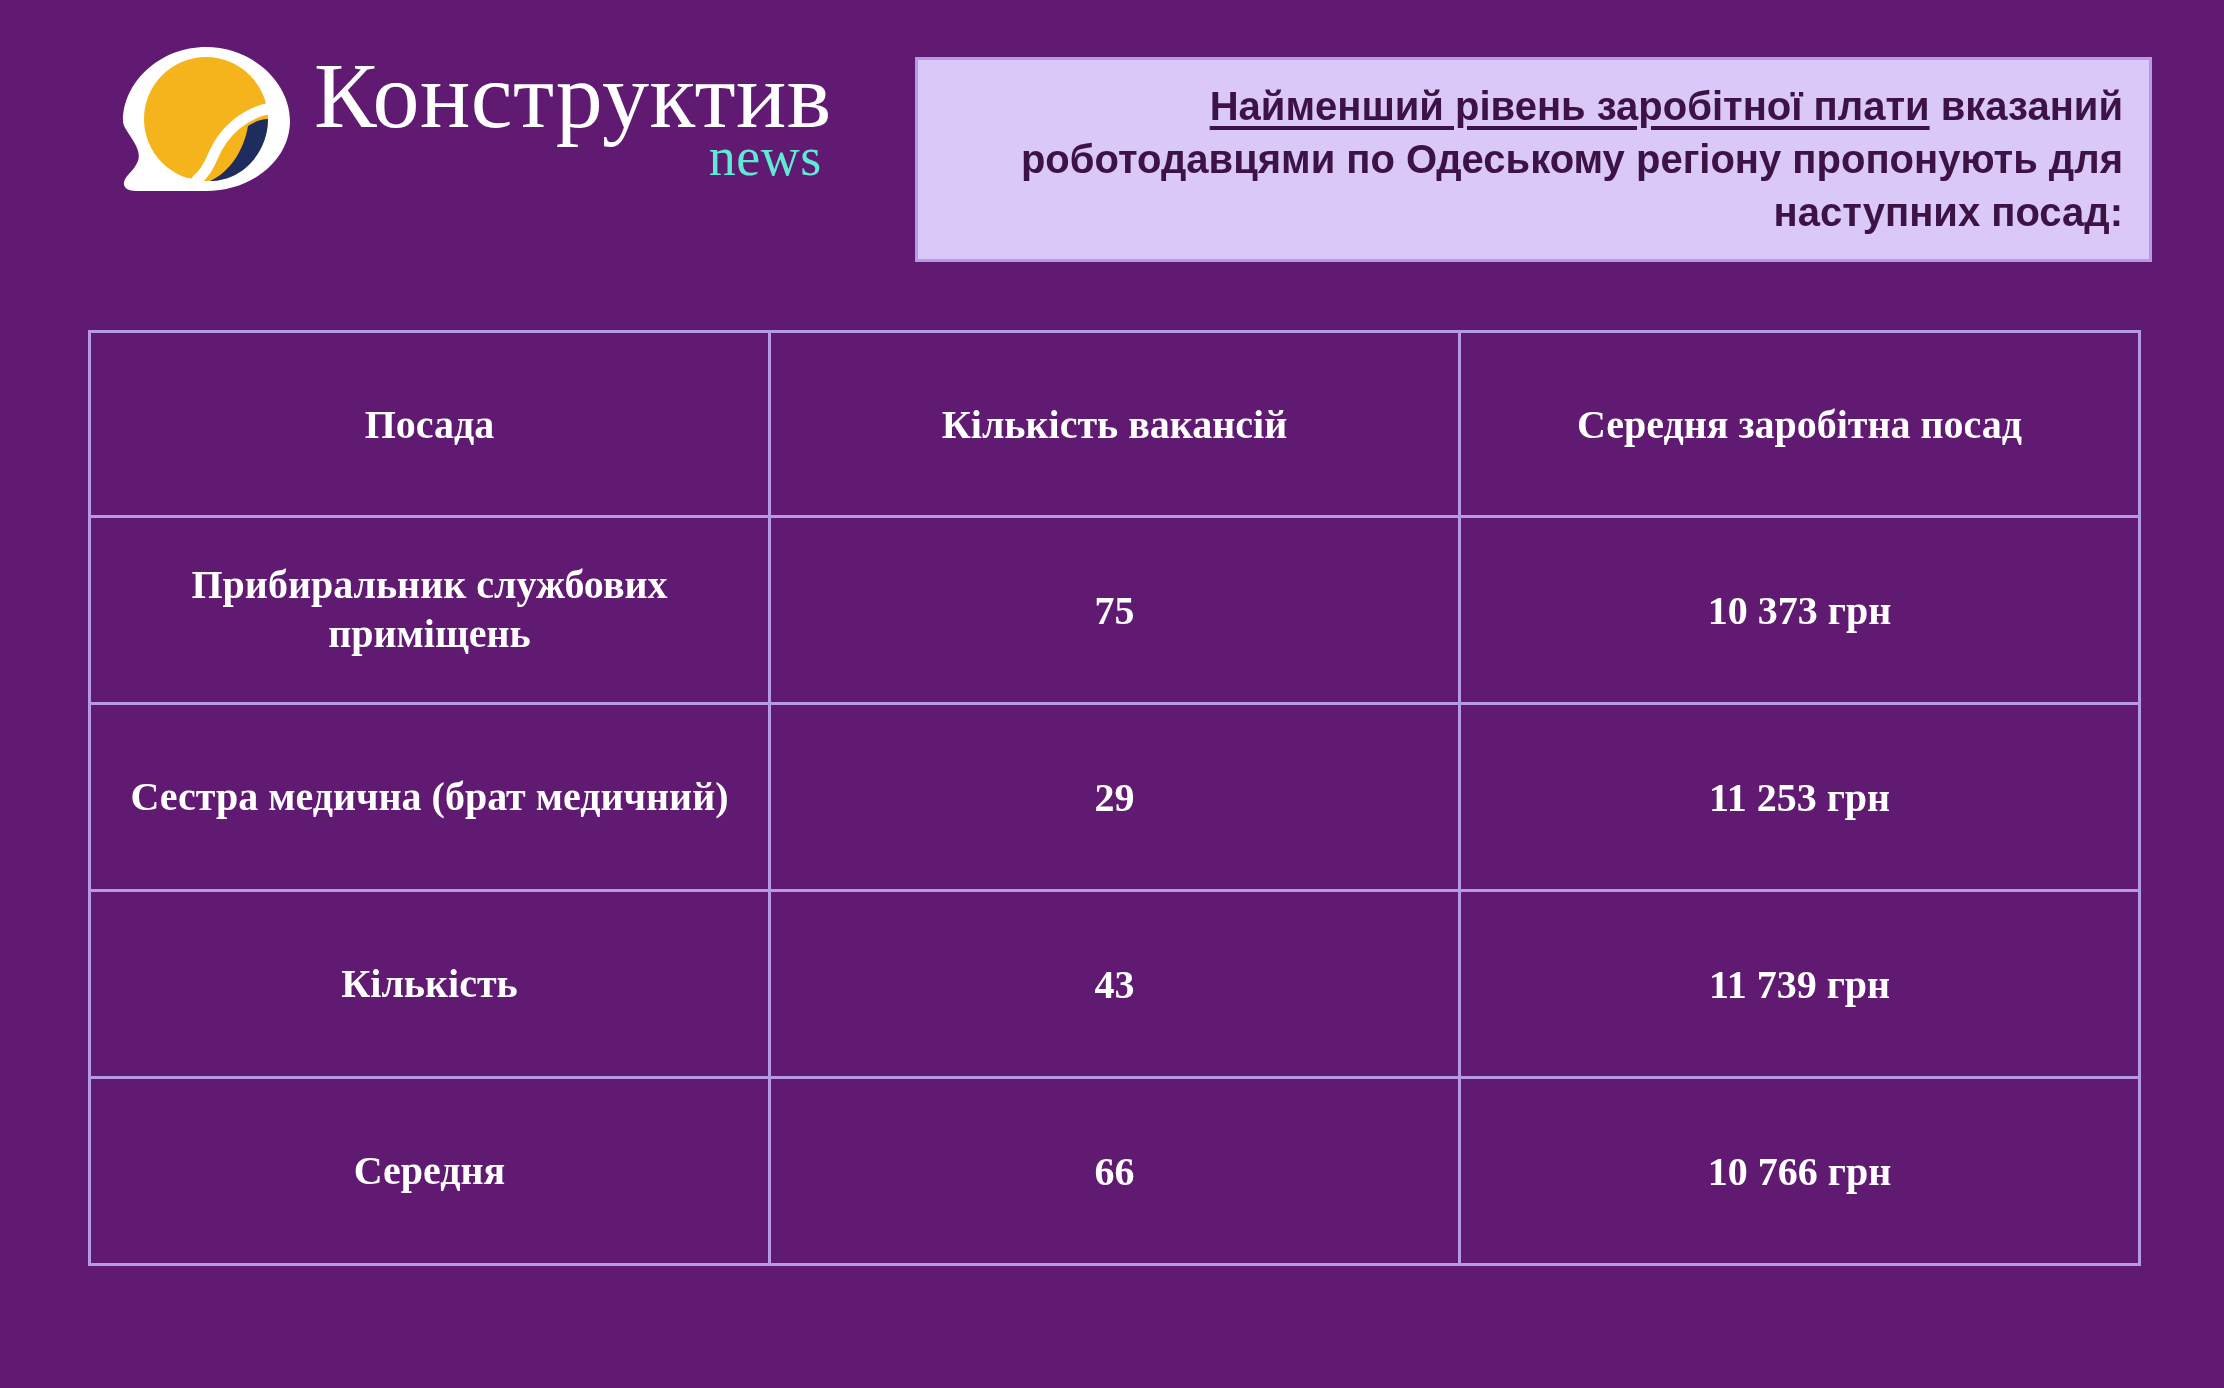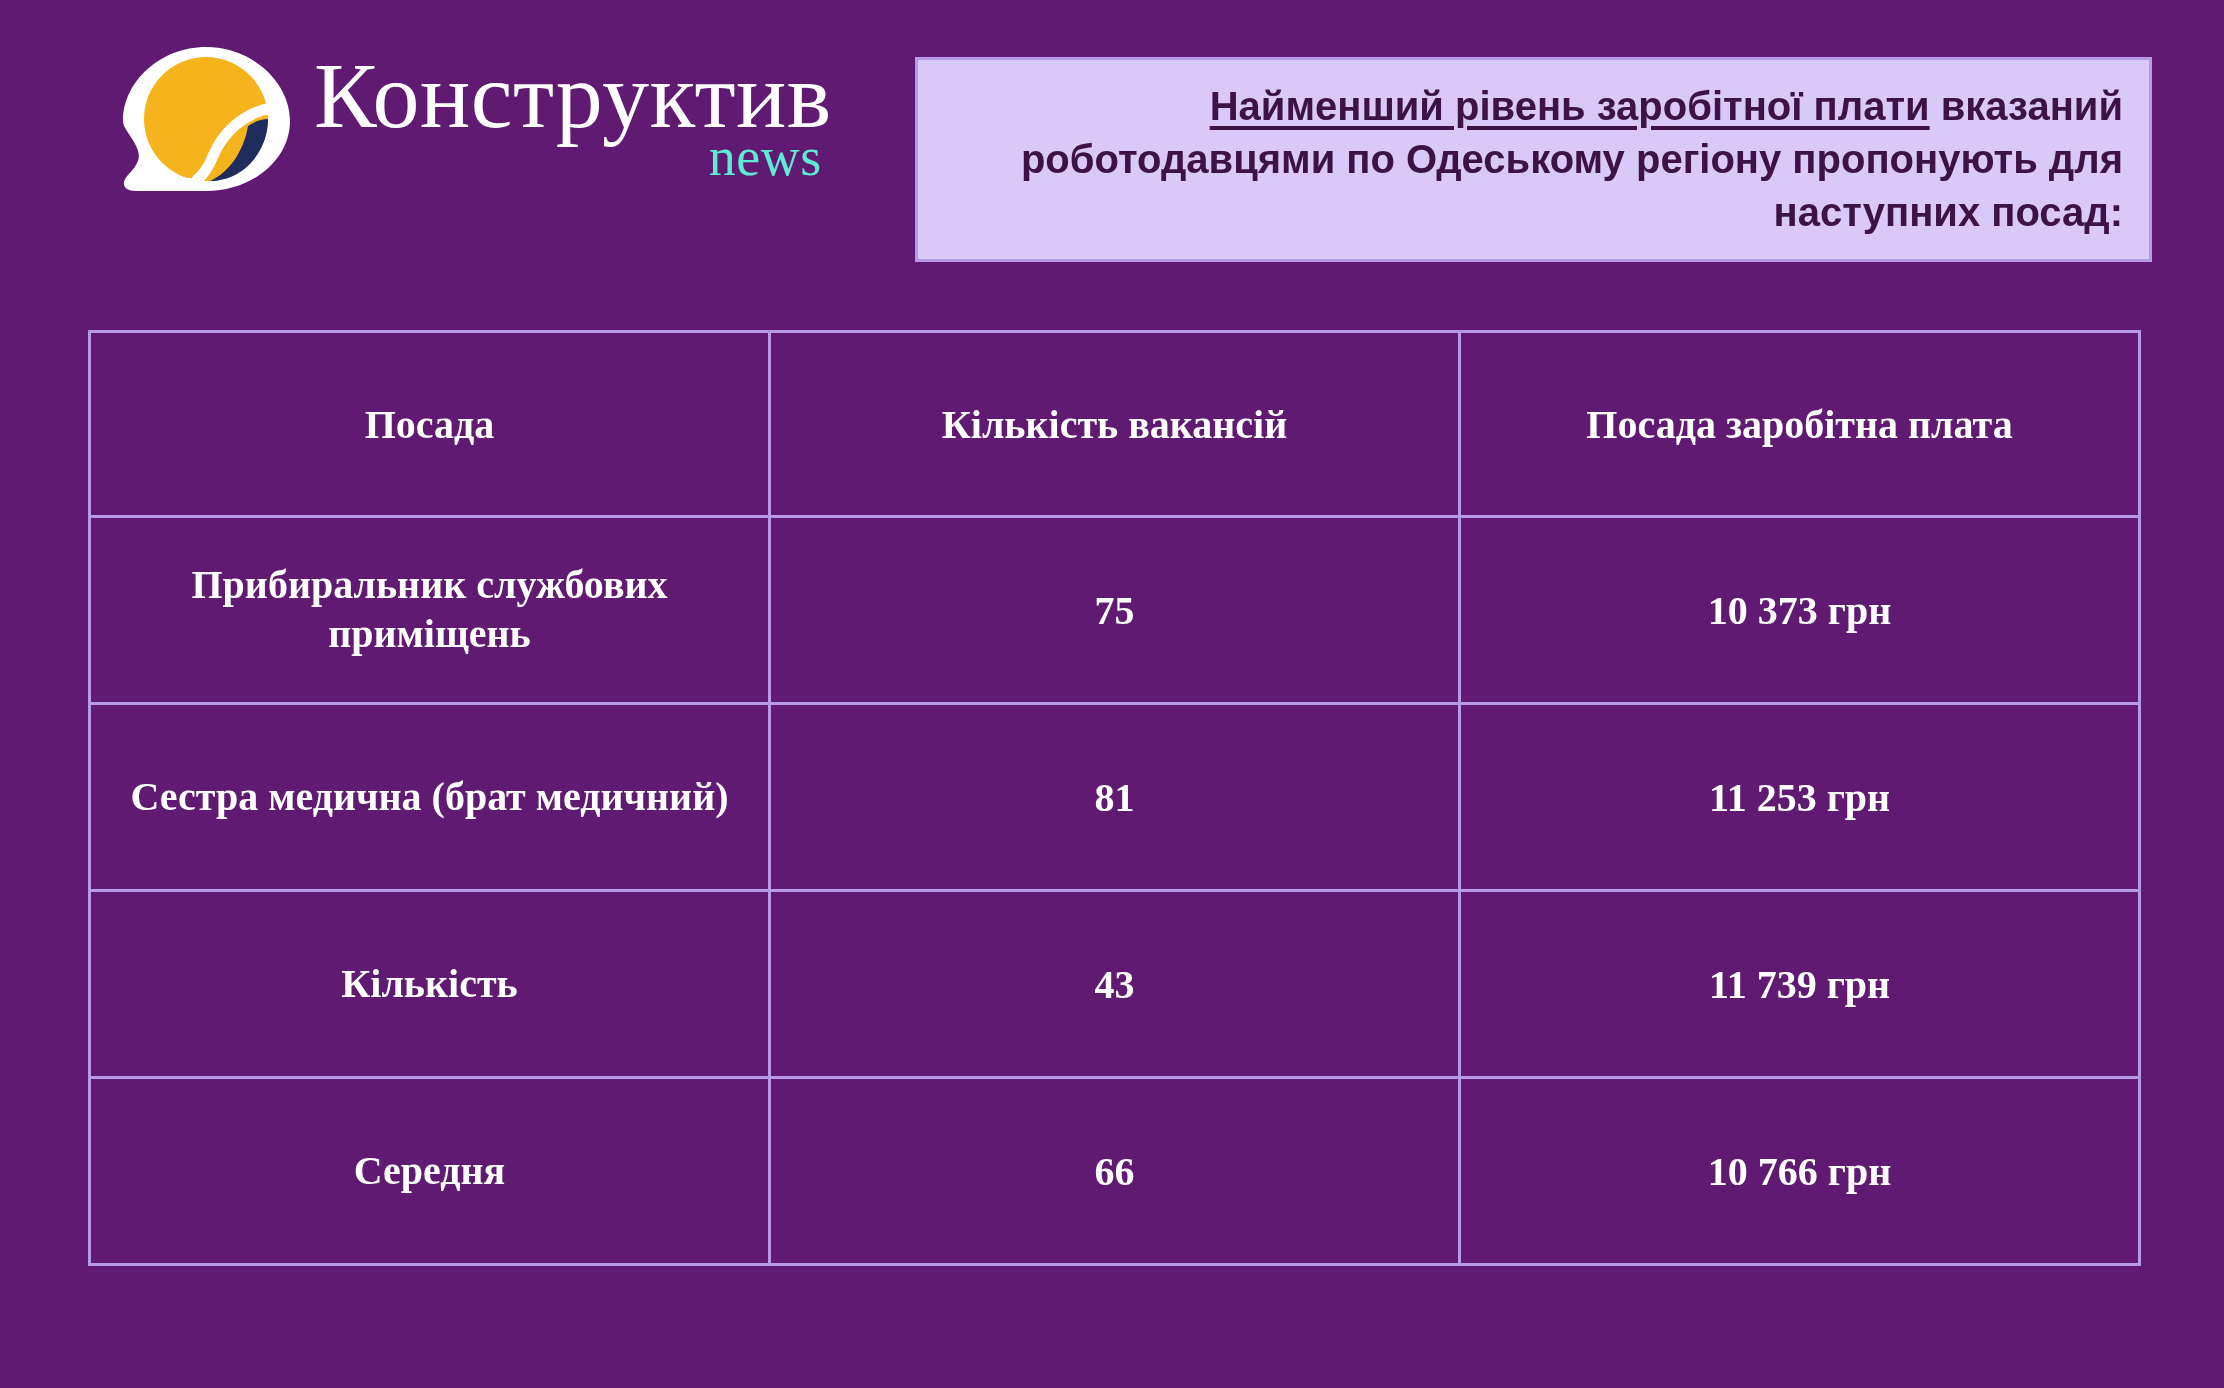--- a/index.html
+++ b/index.html
@@ -189,32 +189,32 @@
   <table class="data">
     <colgroup>
       <col class="c-post">
       <col class="c-count">
       <col class="c-pay">
     </colgroup>
     <thead>
       <tr>
         <th class="head-post">Посада</th>
         <th class="head-count">Кількість вакансій</th>
-        <th class="head-pay">Посада заробітна плата</th>
+        <th class="head-pay">Середня заробітна посад</th>
       </tr>
     </thead>
     <tbody>
       <tr>
         <td class="cell-title">Прибиральник службових приміщень</td>
         <td class="cell-count">75</td>
         <td class="cell-pay">10 373 грн</td>
       </tr>
       <tr>
         <td class="cell-title">Сестра медична (брат медичний)</td>
-        <td class="cell-count">81</td>
+        <td class="cell-count">29</td>
         <td class="cell-pay">11 253 грн</td>
       </tr>
       <tr>
         <td class="cell-title">Кількість</td>
         <td class="cell-count">43</td>
         <td class="cell-pay">11 739 грн</td>
       </tr>
       <tr>
         <td class="cell-title">Середня</td>
         <td class="cell-count">66</td>

